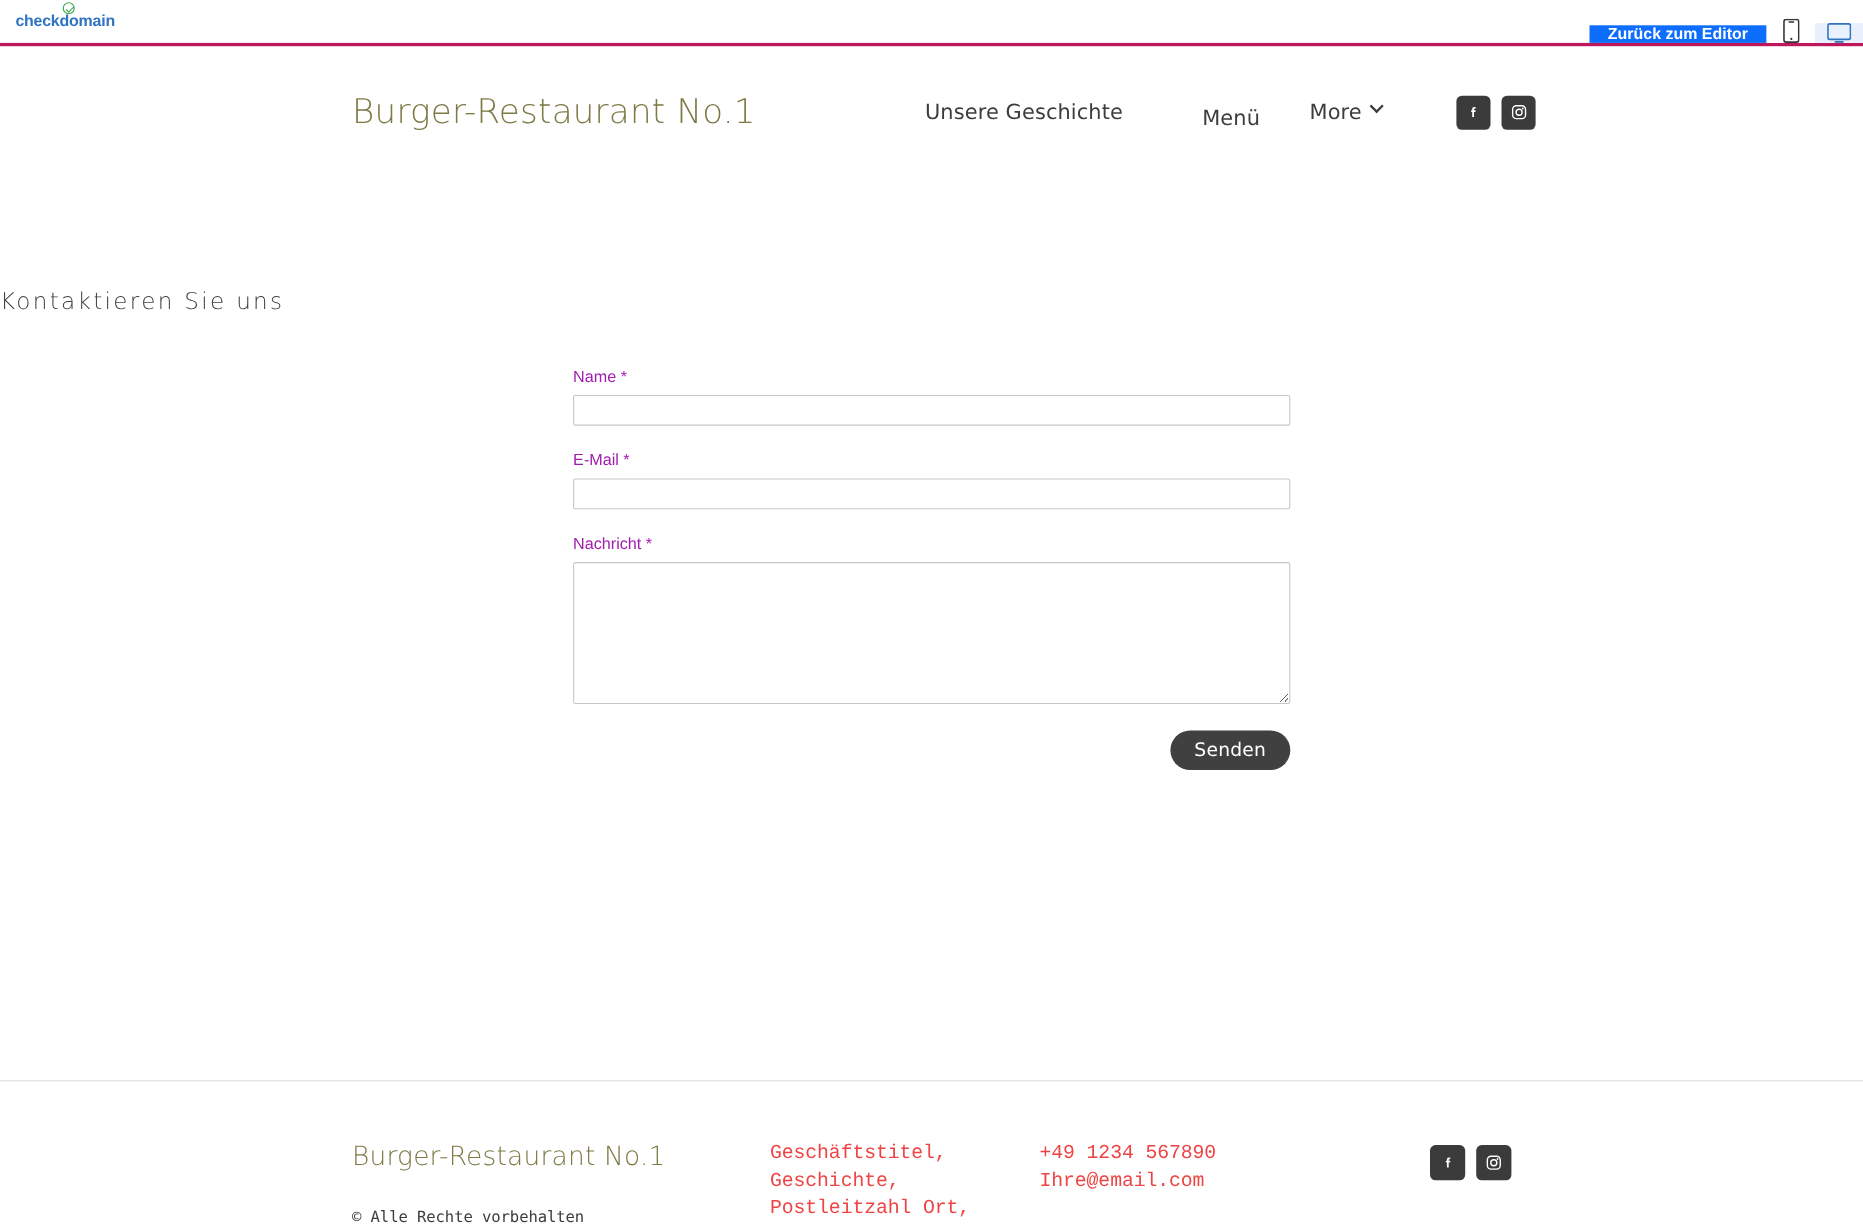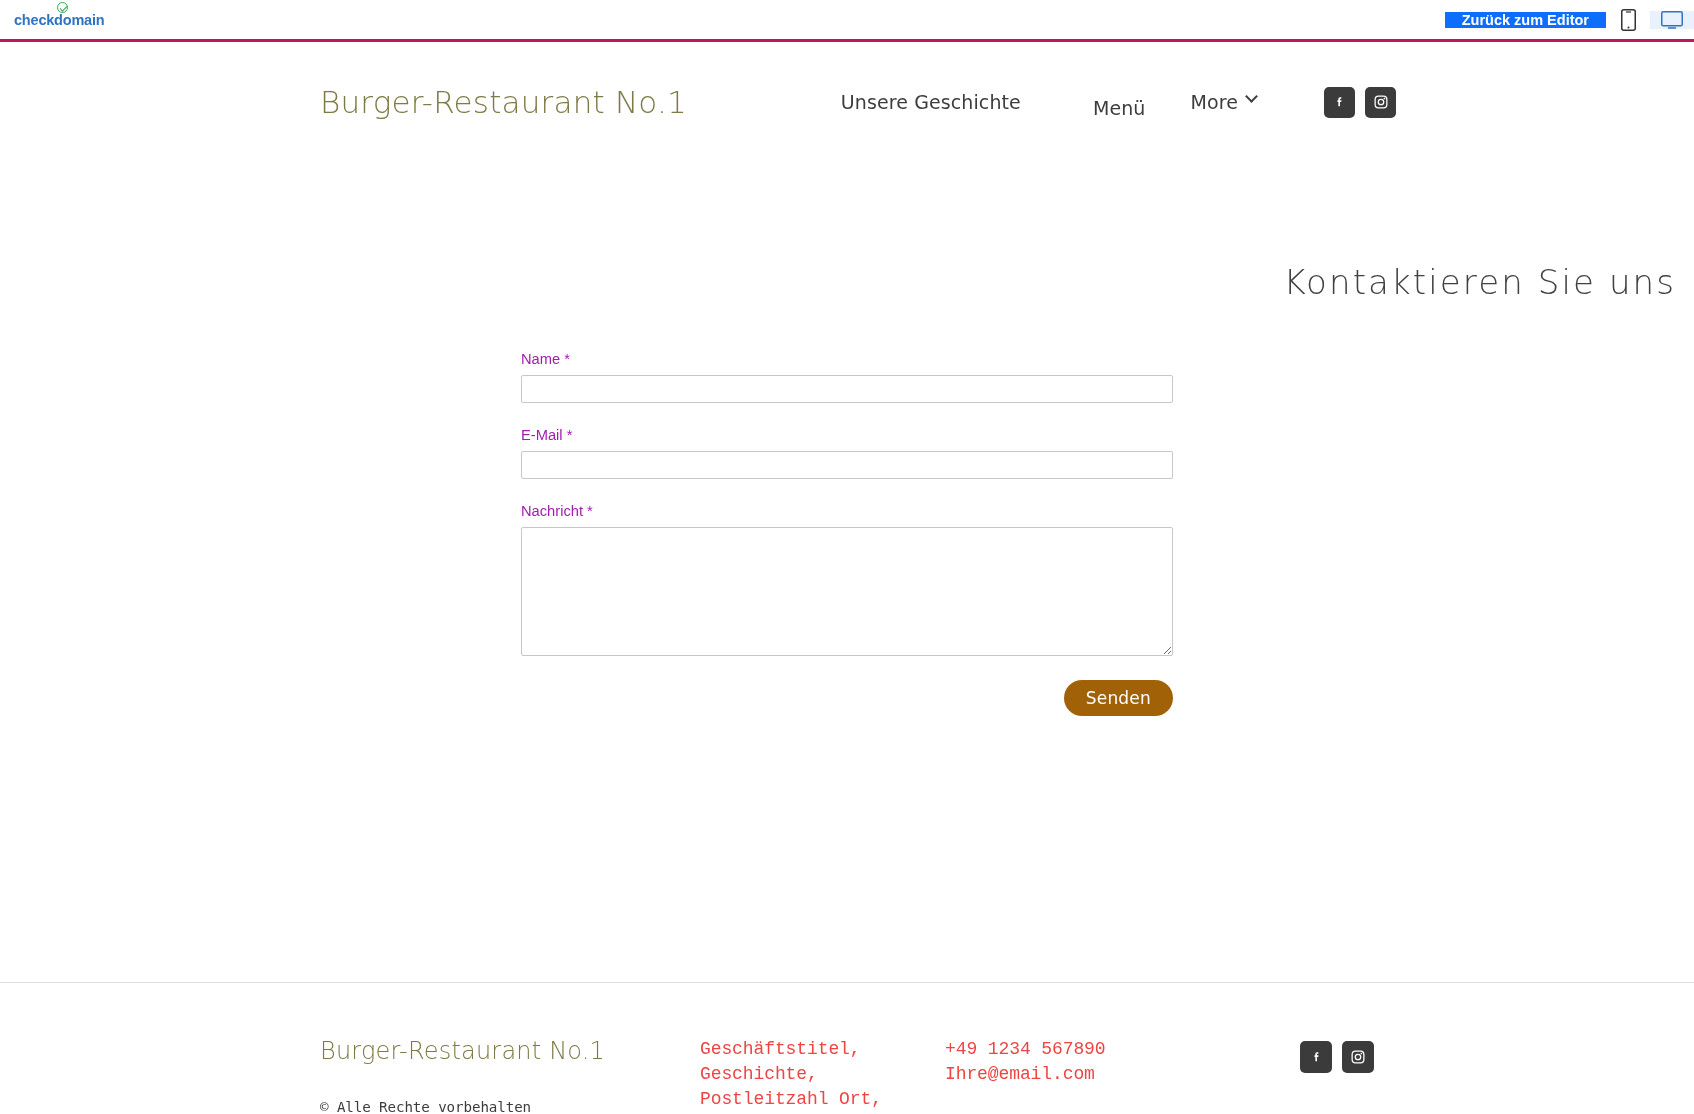--- a/index.html
+++ b/index.html
@@ -51,21 +51,21 @@
     top: 3.2px;
     width: 5.5px;
     height: 2.6px;
     border-left: 1.6px solid #3aa64c;
     border-bottom: 1.6px solid #3aa64c;
     transform: rotate(-45deg);
   }
   .toolbar-spacer { flex: 1 1 auto; }
   .toolbar-right {
     display: flex;
-    align-items: center;
+    align-items: flex-end;
     flex: 0 0 auto;
   }
   .btn-back-editor {
     background: #0d6efd;
     color: #ffffff;
     font-size: 14.5px;
     font-weight: 700;
     display: flex;
     align-items: center;
     padding: 0 17px;
@@ -159,25 +159,25 @@
   .social-btn.footer-sz { width: 32px; height: 32px; }
 
   
   .main-area {
     background: #ffffff;
     padding-top: 100px;
     min-height: 820px;
   }
   .page-title {
     font-family: "DejaVu Sans", sans-serif;
-    font-size: 34px;
+    font-size: 21px;
     font-weight: 300;
     color: #3f4145;
     letter-spacing: 2.1px;
-    text-align: right;
+    text-align: left;
     padding-right: 18px;
   }
   .form-wrap {
     width: 652px;
     margin: 49px auto 0;
     padding-left: 0;
   }
   .field-block { margin-bottom: 24px; }
   .field-label {
     font-family: "Liberation Sans", sans-serif;
@@ -213,21 +213,21 @@
     display: block;
     resize: vertical;
   }
   .submit-row {
     display: flex;
     justify-content: flex-end;
     width: 652px;
     margin-top: 20px;
   }
   .btn-submit {
-    background: #a16207;
+    background: #404040;
     color: #ffffff;
     font-family: "DejaVu Sans", sans-serif;
     font-size: 17px;
     font-weight: 400;
     border: none;
     border-radius: 19px;
     padding: 8px 22px;
     cursor: pointer;
     letter-spacing: 0.2px;
   }

